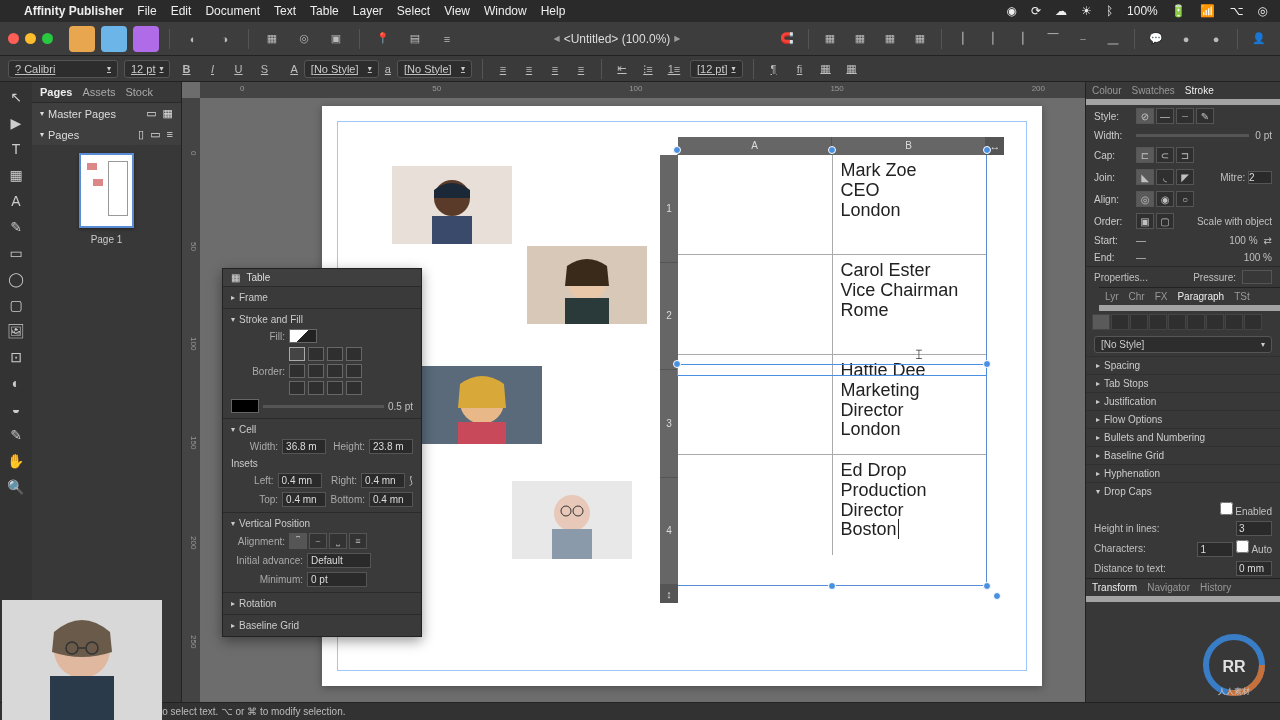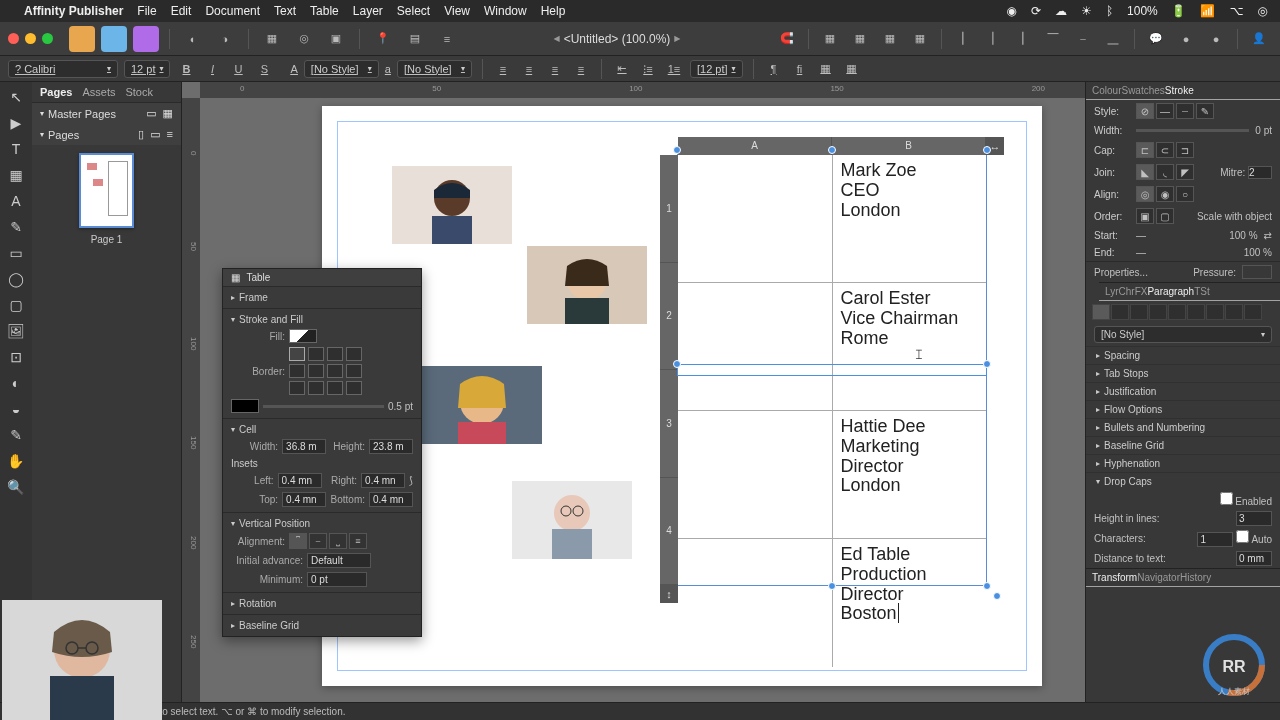--- a/index.html
+++ b/index.html
@@ -55,21 +55,21 @@
 .page-margin { position:absolute; top:15px; left:15px; right:15px; bottom:15px; border:1px solid #9ec5ff; }
 .photo { position:absolute; background:#ddd; border:0; }
 .photo svg { width:100%; height:100%; }
 
 
 .data-table { position:absolute; border:1px solid #5a8cd6; background:#fff; }
 .tbl-hdr { position:absolute; top:-18px; left:0; right:0; height:18px; background:#666; display:flex; }
 .tbl-hdr div { flex:1; border-right:1px solid #555; text-align:center; color:#ddd; font-size:10px; line-height:18px; }
 .tbl-side { position:absolute; left:-18px; top:0; bottom:0; width:18px; background:#666; display:flex; flex-direction:column; }
 .tbl-side div { flex:1; border-bottom:1px solid #555; text-align:center; color:#ddd; font-size:10px; display:flex; align-items:center; justify-content:center; }
-.tbl-row { display:flex; height:128px; border-bottom:1px solid #aaa; }
+.tbl-row { display:flex; height:100px; border-bottom:1px solid #aaa; }
 .tbl-cell { flex:1; border-right:1px solid #aaa; padding:6px 8px; font-family: Calibri, sans-serif; font-size:18px; color:#222; line-height:1.1; }
 .tbl-cell:last-child { border-right:none; }
 .handle { position:absolute; width:8px; height:8px; background:#4a90e2; border:1px solid #fff; border-radius:50%; }
 .selbox { position:absolute; border: 1.5px solid #4a90e2; pointer-events:none; }
 
 
 .float-panel { position:absolute; width:200px; background:#3a3a3a; border:1px solid #222; box-shadow:0 4px 12px rgba(0,0,0,.4); font-size:10px; }
 .fp-hdr { background:#3f3f3f; padding:3px 8px; color:#ddd; display:flex; align-items:center; gap:6px; }
 .fp-sec { padding:3px 8px; border-top:1px solid #2a2a2a; }
 .fp-sec-title { color:#ccc; padding: 2px 0; display:flex; align-items:center; gap:4px; }
@@ -81,21 +81,21 @@
 .icon-grid span.sel { border-color:#aaa; background:#444; }
 .swatch { width:28px; height:14px; background:linear-gradient(135deg,#fff 48%, transparent 50%), #222; border:1px solid #666; }
 .swatch.black { background:#000; }
 .slider { flex:1; height:3px; background:#555; position:relative; }
 .btn-row { display:flex; gap:2px; }
 .btn-row span { width:18px; height:16px; border:1px solid #555; background:#333; display:flex; align-items:center; justify-content:center; font-size:9px; }
 .btn-row span.sel { background:#555; }
 
 
 .right-panels { width:195px; background:#383838; border-left:1px solid #222; overflow:hidden; font-size:10px; }
-.rp-tabs { display:flex; padding:3px 6px; gap:0; color:#999; border-bottom:1px solid #a3a3a3; }
+.rp-tabs { display:flex; padding:3px 6px; gap:10px; color:#999; border-bottom:6px solid #a3a3a3; }
 .rp-tabs .active { color:#eee; }
 .rp-row { display:flex; align-items:center; padding:3px 8px; gap:6px; }
 .rp-label { width:36px; color:#ccc; }
 .seg { display:flex; gap:2px; }
 .seg span { width:18px; height:16px; background:#2f2f2f; border:1px solid #555; display:flex; align-items:center; justify-content:center; }
 .seg span.sel { background:#5a5a5a; }
 .rp-expand { padding:3px 10px; color:#ccc; display:flex; align-items:center; gap:4px; border-top:1px solid #303030; }
 .rp-expand:before { content:"▸"; font-size:8px; }
 .rp-expand.open:before { content:"▾"; }
 .rp-sub { padding: 2px 8px 2px 8px; display:flex; align-items:center; justify-content:space-between; }
@@ -382,21 +382,21 @@
           <div class="tbl-cell"></div>
           <div class="tbl-cell">
             <span>Hattie Dee</span><br>
             <span>Marketing Director</span><br>
             <span>London</span>
           </div>
         </div>
         <div class="tbl-row" style="border-bottom:none;">
           <div class="tbl-cell"></div>
           <div class="tbl-cell">
-            <span>Ed Table</span><br>
+            <span>Ed Drop</span><br>
             <span>Production Director</span><br>
             <span style="border-right:1px solid #222; padding-right:1px;">Boston</span>
           </div>
         </div>
       </div>
 
       <div class="selbox" style="top:258px; left:355px; width:310px; height:12px;"></div>
       <div class="handle" style="top:254px; left:351px;"></div>
       <div class="handle" style="top:254px; left:661px;"></div>
       <div class="handle" style="top:40px; left:351px;"></div>

